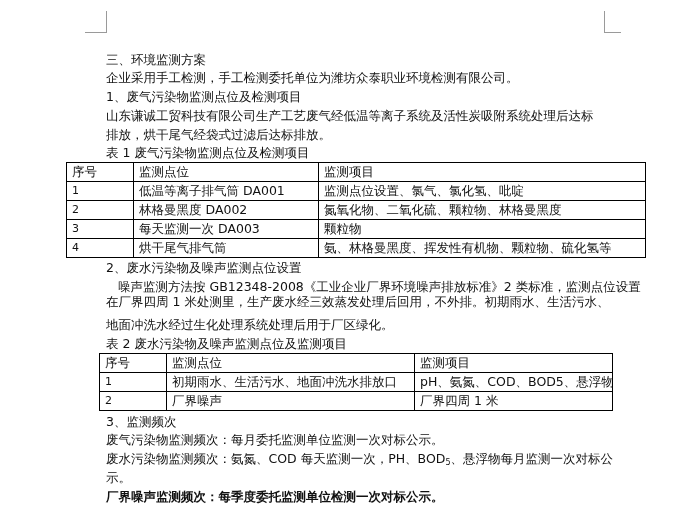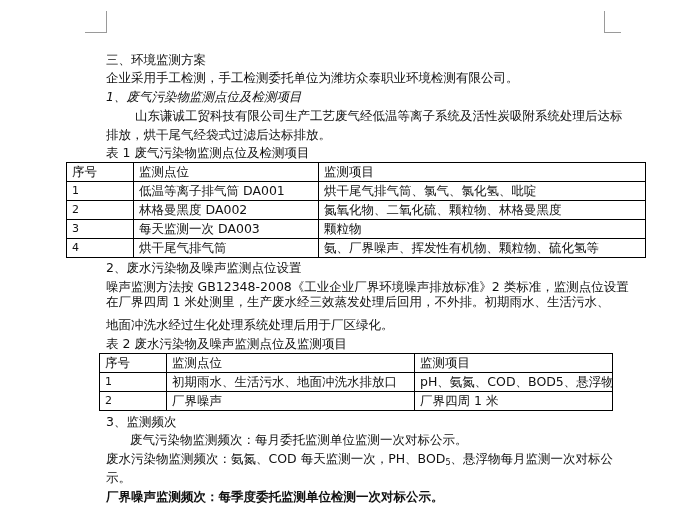--- a/index.html
+++ b/index.html
@@ -20,62 +20,62 @@
     sub { font-size: 8px; vertical-align: -2px; }
   </style>
 </head>
 <body>
 
 <div class="corner corner-left"></div>
 <div class="corner corner-right"></div>
 
 <div class="line" style="top:51px;">三、环境监测方案</div>
 <div class="line" style="top:69px;">企业采用手工检测，手工检测委托单位为潍坊众泰职业环境检测有限公司。</div>
-<div class="line" style="top:88px;font-style:italic;">1、废气污染物监测点位及检测项目</div>
-<div class="line" style="top:107px;margin-left:29px;">山东谦诚工贸科技有限公司生产工艺废气经低温等离子系统及活性炭吸附系统处理后达标</div>
+<div class="line" style="top:88px;">1、废气污染物监测点位及检测项目</div>
+<div class="line" style="top:107px;">山东谦诚工贸科技有限公司生产工艺废气经低温等离子系统及活性炭吸附系统处理后达标</div>
 <div class="line" style="top:126px;">排放，烘干尾气经袋式过滤后达标排放。</div>
 <div class="line" style="top:144px;">表 1  废气污染物监测点位及检测项目</div>
 
 <table class="t1">
   <colgroup>
       <col style="width:67px">
       <col style="width:185px">
       <col style="width:327px">
     </colgroup>
   <tbody>
       <tr>
     <td>序号</td>
     <td>监测点位</td>
     <td>监测项目</td>
   </tr>
   <tr>
     <td class="latin">1</td>
     <td>低温等离子排气筒 DA001</td>
-    <td>烘干尾气排气筒、氯气、氯化氢、吡啶</td>
+    <td>监测点位设置、氯气、氯化氢、吡啶</td>
   </tr>
   <tr>
     <td class="latin">2</td>
     <td>林格曼黑度 DA002</td>
     <td>氮氧化物、二氧化硫、颗粒物、林格曼黑度</td>
   </tr>
   <tr>
     <td class="latin">3</td>
     <td>每天监测一次 DA003</td>
     <td>颗粒物</td>
   </tr>
   <tr>
     <td class="latin">4</td>
     <td>烘干尾气排气筒</td>
-    <td>氨、厂界噪声、挥发性有机物、颗粒物、硫化氢等</td>
+    <td>氨、林格曼黑度、挥发性有机物、颗粒物、硫化氢等</td>
   </tr>
 </tbody>
   </table>
 
 <div class="line" style="top:259px;">2、废水污染物及噪声监测点位设置</div>
-<div class="line" style="top:278px;">噪声监测方法按 GB12348-2008《工业企业厂界环境噪声排放标准》2 类标准，监测点位设置</div>
+<div class="line" style="top:278px;margin-left:12px;">噪声监测方法按 GB12348-2008《工业企业厂界环境噪声排放标准》2 类标准，监测点位设置</div>
 <div class="line" style="top:293px;">在厂界四周 1 米处测里，生产废水经三效蒸发处理后回用，不外排。初期雨水、生活污水、</div>
 <div class="line" style="top:316px;">地面冲洗水经过生化处理系统处理后用于厂区绿化。</div>
 <div class="line" style="top:335px;">表 2  废水污染物及噪声监测点位及监测项目</div>
 
 <table class="t2">
   <colgroup>
       <col style="width:67px">
       <col style="width:248px">
       <col style="width:198px">
     </colgroup>
@@ -92,18 +92,18 @@
   </tr>
   <tr>
     <td class="latin">2</td>
     <td>厂界噪声</td>
     <td>厂界四周 1 米</td>
   </tr>
 </tbody>
   </table>
 
 <div class="line" style="top:413px;">3、监测频次</div>
-<div class="line" style="top:431px;margin-left:24px;">废气污染物监测频次：每月委托监测单位监测一次对标公示。</div>
+<div class="line" style="top:431px;">废气污染物监测频次：每月委托监测单位监测一次对标公示。</div>
 <div class="line" style="top:450px;">
   <span>废水污染物监测频次：氨氮、COD 每天监测一次，PH、BOD</span><sub>5</sub><span>、悬浮物每月监测一次对标公</span>
 </div>
 <div class="line" style="top:469px;">示。</div>
 <div class="line" style="top:488px;font-weight:bold;">厂界噪声监测频次：每季度委托监测单位检测一次对标公示。</div>
 
 </body></html>

